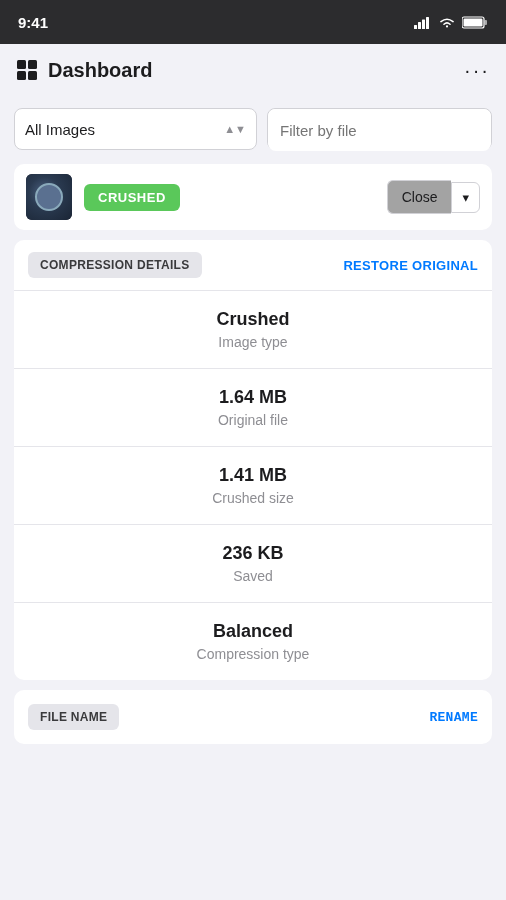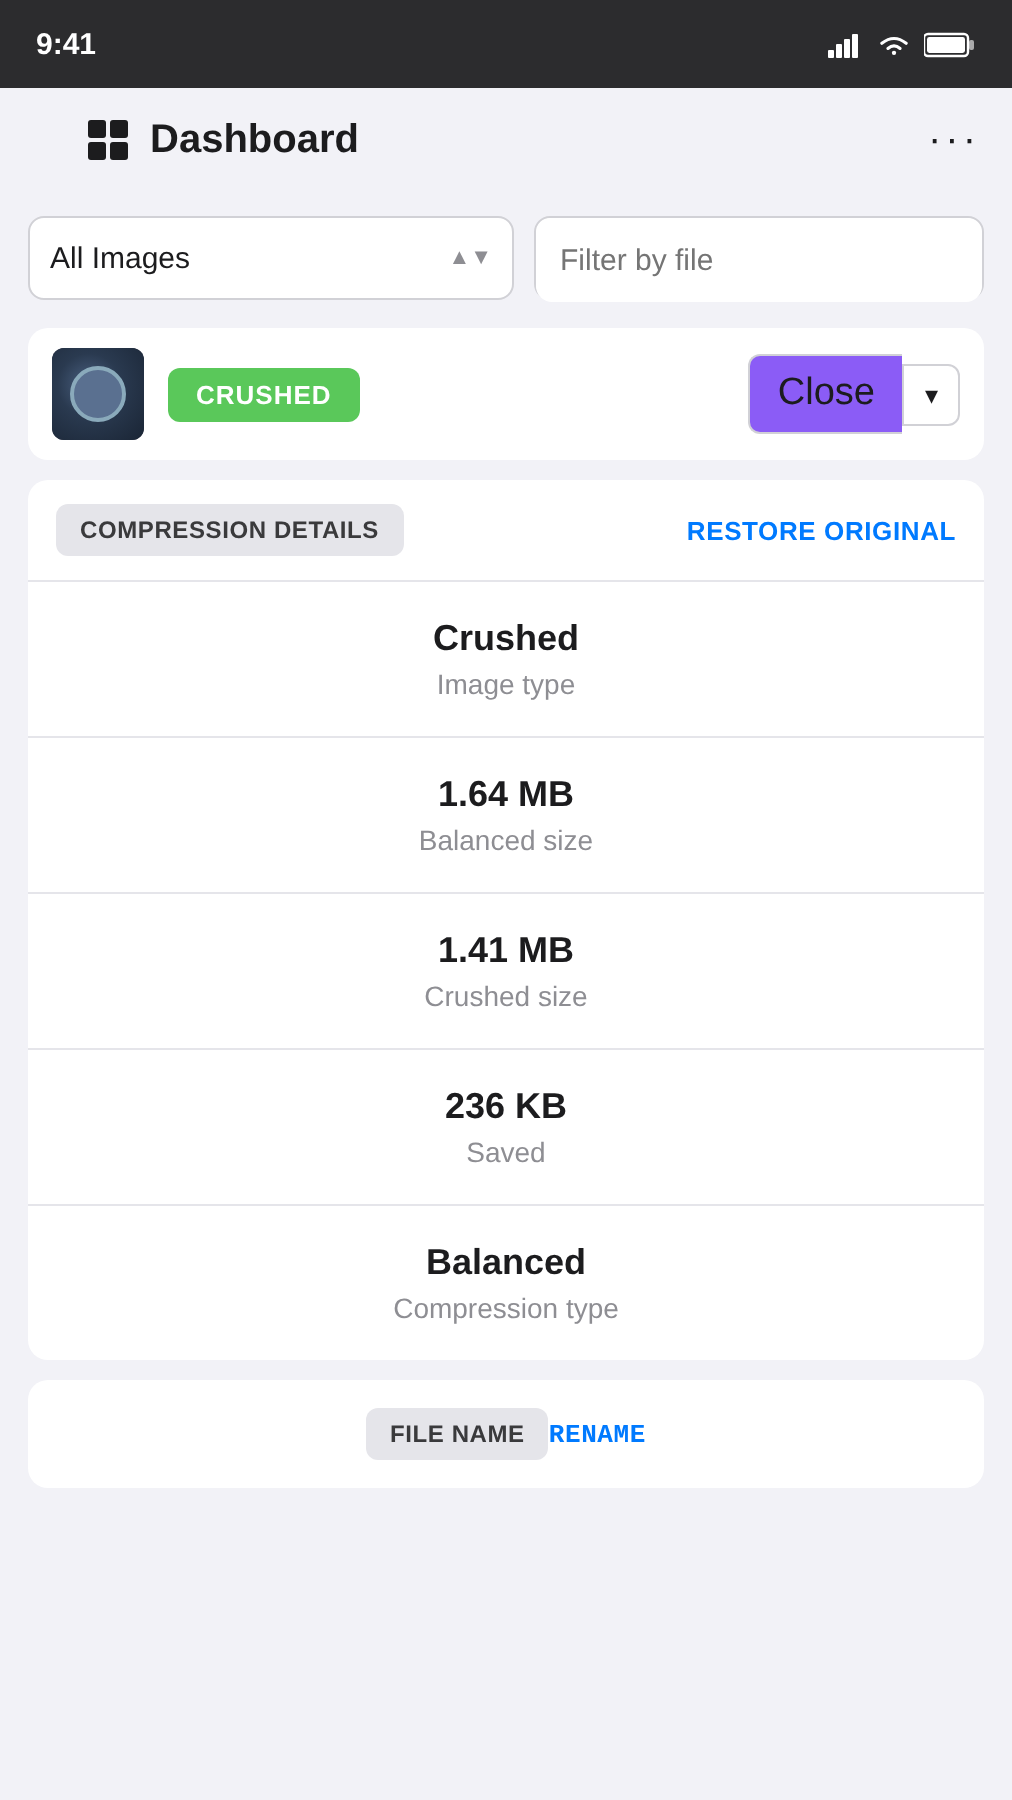--- a/index.html
+++ b/index.html
@@ -32,21 +32,20 @@
     }
 
     
     .header {
       background: #f2f2f7;
       height: 52px;
       display: flex;
       align-items: center;
       padding: 0 16px;
       justify-content: space-between;
-      margin-left: 27px;
     }
     .header-left {
       display: flex;
       align-items: center;
       gap: 10px;
     }
     .header-title {
       font-size: 20px;
       font-weight: 600;
       color: #1c1c1e;
@@ -167,25 +166,25 @@
       padding: 6px 14px;
       border-radius: 6px;
       letter-spacing: 0.5px;
     }
     .image-row-actions {
       margin-left: auto;
       display: flex;
       align-items: center;
     }
     .close-btn {
-      background: #8b5cf6;
+      background: #a3a3a3;
       border: 1px solid #d1d1d6;
       border-radius: 6px 0 0 6px;
       padding: 8px 14px;
-      font-size: 19px;
+      font-size: 14px;
       color: #1c1c1e;
       cursor: pointer;
       border-right: none;
     }
     .dropdown-btn {
       background: white;
       border: 1px solid #d1d1d6;
       border-radius: 0 6px 6px 0;
       padding: 7px 10px;
       font-size: 13px;
@@ -248,21 +247,21 @@
 
     
     .filename-card {
       background: white;
       border-radius: 10px;
       overflow: hidden;
     }
     .filename-row {
       display: flex;
       align-items: center;
-      justify-content: center;
+      justify-content: space-between;
       padding: 14px 14px;
     }
     .filename-tab {
       background: #e5e5ea;
       border-radius: 6px;
       padding: 6px 12px;
       font-size: 12px;
       font-weight: 600;
       color: #3a3a3c;
       letter-spacing: 0.3px;
@@ -351,21 +350,21 @@
       <span class="tab-compression">COMPRESSION DETAILS</span>
       <span class="tab-restore">RESTORE ORIGINAL</span>
     </div>
 
     <div class="detail-row">
       <div class="detail-value">Crushed</div>
       <div class="detail-label">Image type</div>
     </div>
     <div class="detail-row">
       <div class="detail-value">1.64 MB</div>
-      <div class="detail-label">Balanced size</div>
+      <div class="detail-label">Original file</div>
     </div>
     <div class="detail-row">
       <div class="detail-value">1.41 MB</div>
       <div class="detail-label">Crushed size</div>
     </div>
     <div class="detail-row">
       <div class="detail-value">236 KB</div>
       <div class="detail-label">Saved</div>
     </div>
     <div class="detail-row">

